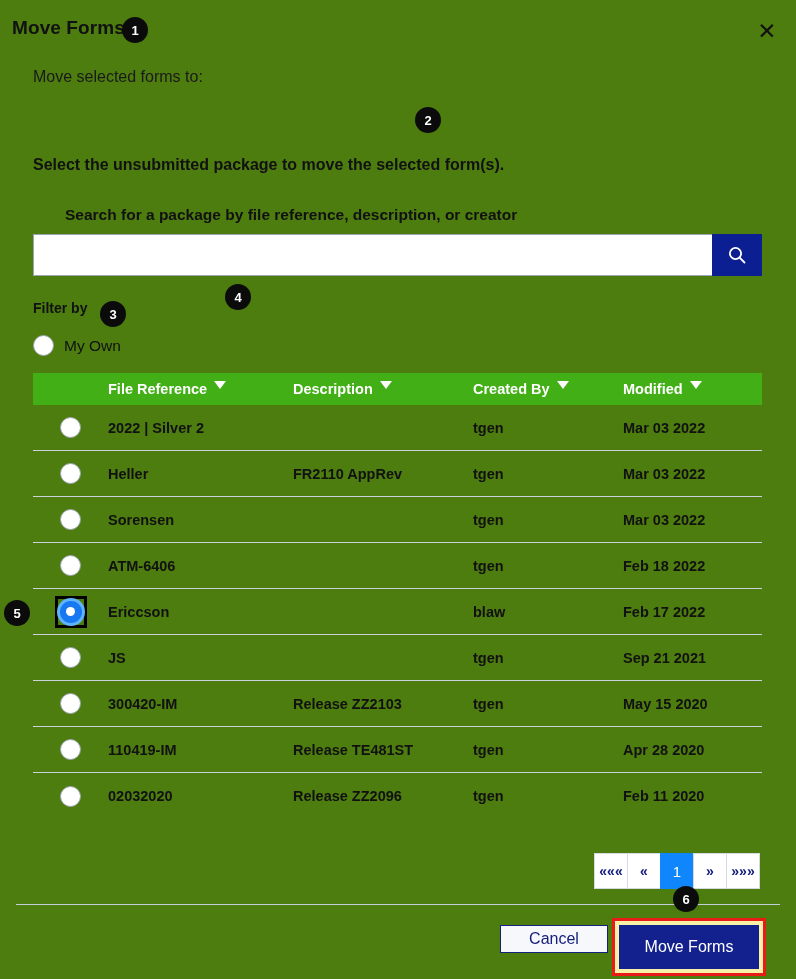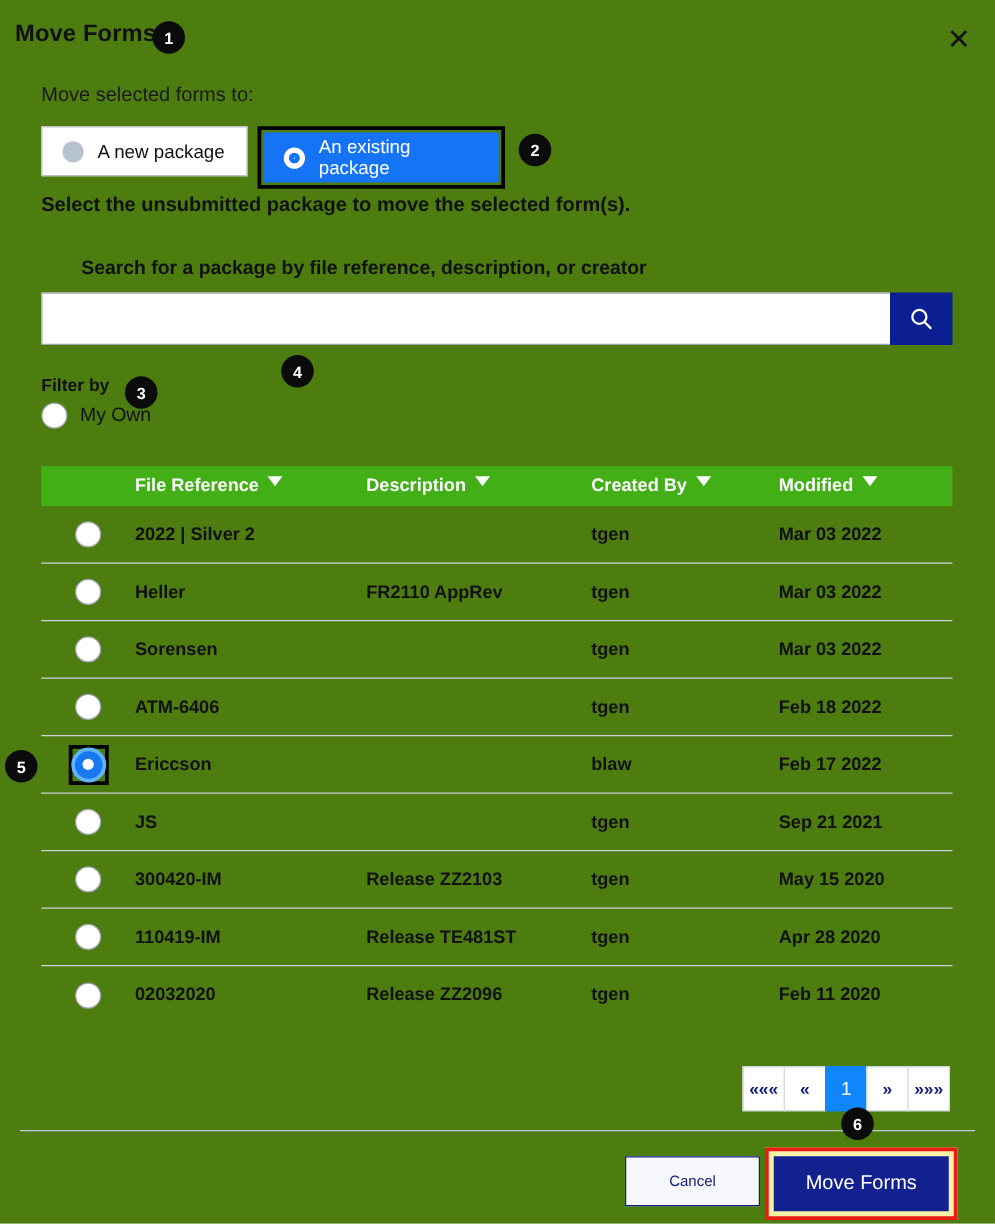--- a/index.html
+++ b/index.html
@@ -102,21 +102,21 @@
     font-family: "Liberation Sans", sans-serif; color: #111;
     outline: none;
   }
   .search-go {
     width: 50px; height: 42px; background: #0b1f93;
     display: flex; align-items: center; justify-content: center;
     cursor: pointer; border: none;
   }
 
   
-  .filter-row { position: absolute; left: 33px; top: 322px; display: flex; align-items: center; }
+  .filter-row { position: absolute; left: 33px; top: 335px; display: flex; align-items: center; }
   .frad {
     display: flex; align-items: center; gap: 10px;
     font-size: 15.5px; color: #111; cursor: pointer;
   }
   .circle-empty {
     width: 21px; height: 21px; border-radius: 50%;
     border: 1.6px solid #9aa3ad; background: #fff; flex: 0 0 auto;
   }
   .circle-blue {
     width: 21px; height: 21px; border-radius: 50%;
@@ -164,23 +164,23 @@
     display: flex; align-items: center; justify-content: center;
     font-size: 14px; color: #111a7e; font-weight: bold; cursor: pointer;
     background: #fff; margin-left: -1px;
   }
   .pg.active { background: #0f86fb; color: #fff; border-color: #0f86fb; font-weight: normal; font-size: 15px; }
 
   
   .divider { position: absolute; left: 16px; top: 904px; width: 764px; height: 1px; background: #c3cedb; }
   .btn-cancel {
     position: absolute; left: 500px; top: 925px;
-    width: 108px; height: 40px; background: #f6f8fc;
+    width: 108px; height: 28px; background: #f6f8fc;
     border: 1px solid #16207e; color: #16207e;
-    font-size: 12px; display: flex; align-items: center; justify-content: center;
+    font-size: 16px; display: flex; align-items: center; justify-content: center;
     cursor: pointer; font-family: "Liberation Sans", sans-serif;
   }
   .move-outline {
     position: absolute; left: 612px; top: 918px;
     border: 3px solid #e81b16; padding: 4px; background: #f8f1a8;
   }
   .btn-move {
     width: 140px; height: 44px; background: #12218d; color: #fff;
     font-size: 16px; display: flex; align-items: center; justify-content: center;
     cursor: pointer; border: none; font-family: "Liberation Sans", sans-serif;
@@ -192,32 +192,20 @@
 <div id="page">
 
   <div class="dlg-header">
     <div class="dlg-title">Move Forms</div>
     <div class="badge" style="left:122px; top:17px;">1</div>
     <div class="close-btn">✕</div>
   </div>
 
   <div class="lbl-move-to">Move selected forms to:</div>
 
-  <div class="seg-wrap">
-    <div class="seg-btn seg-new">
-      <span class="radio-dot-grey"></span>
-      <span>A new package</span>
-    </div>
-    <div class="seg-existing-outline">
-      <div class="seg-btn seg-existing">
-        <span class="radio-ring-white"></span>
-        <span>An existing package</span>
-      </div>
-    </div>
-  </div>
   <div class="badge" style="left:415px; top:107px;">2</div>
 
   <div class="lbl-select-pkg">Select the unsubmitted package to move the selected form(s).</div>
 
   <div class="lbl-search">Search for a package by file reference, description, or creator</div>
   <div class="search-row">
     <input class="search-input" type="text" value="" placeholder="" style="">
     <div class="search-go">
       <svg width="20" height="20" viewBox="0 0 20 20">
         <circle cx="8.5" cy="8.5" r="5.6" fill="none" stroke="#ffffff" stroke-width="1.8"></circle>

